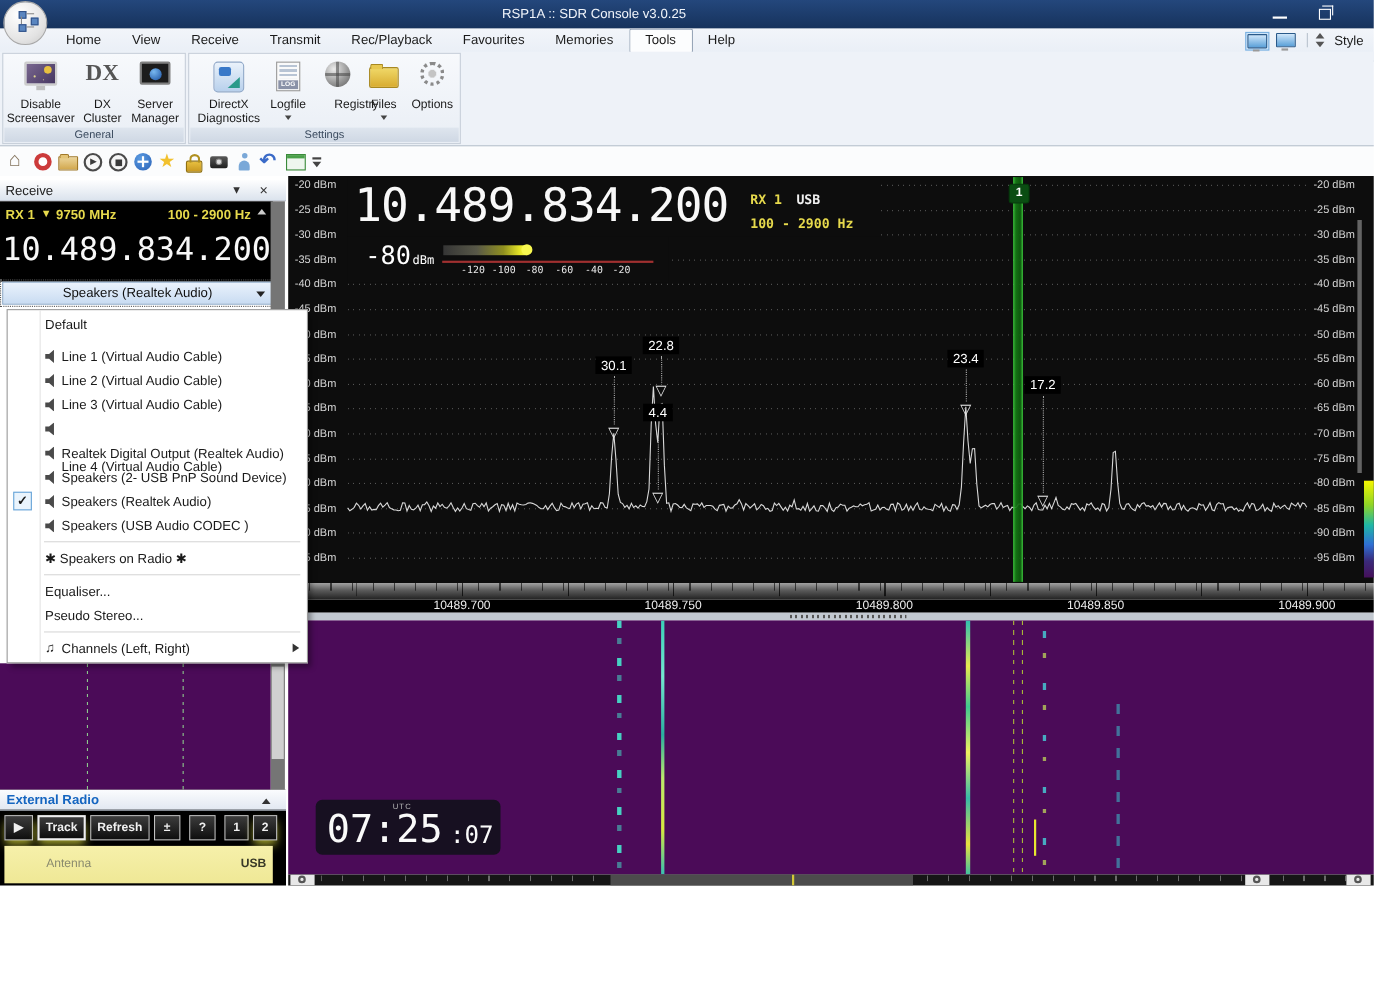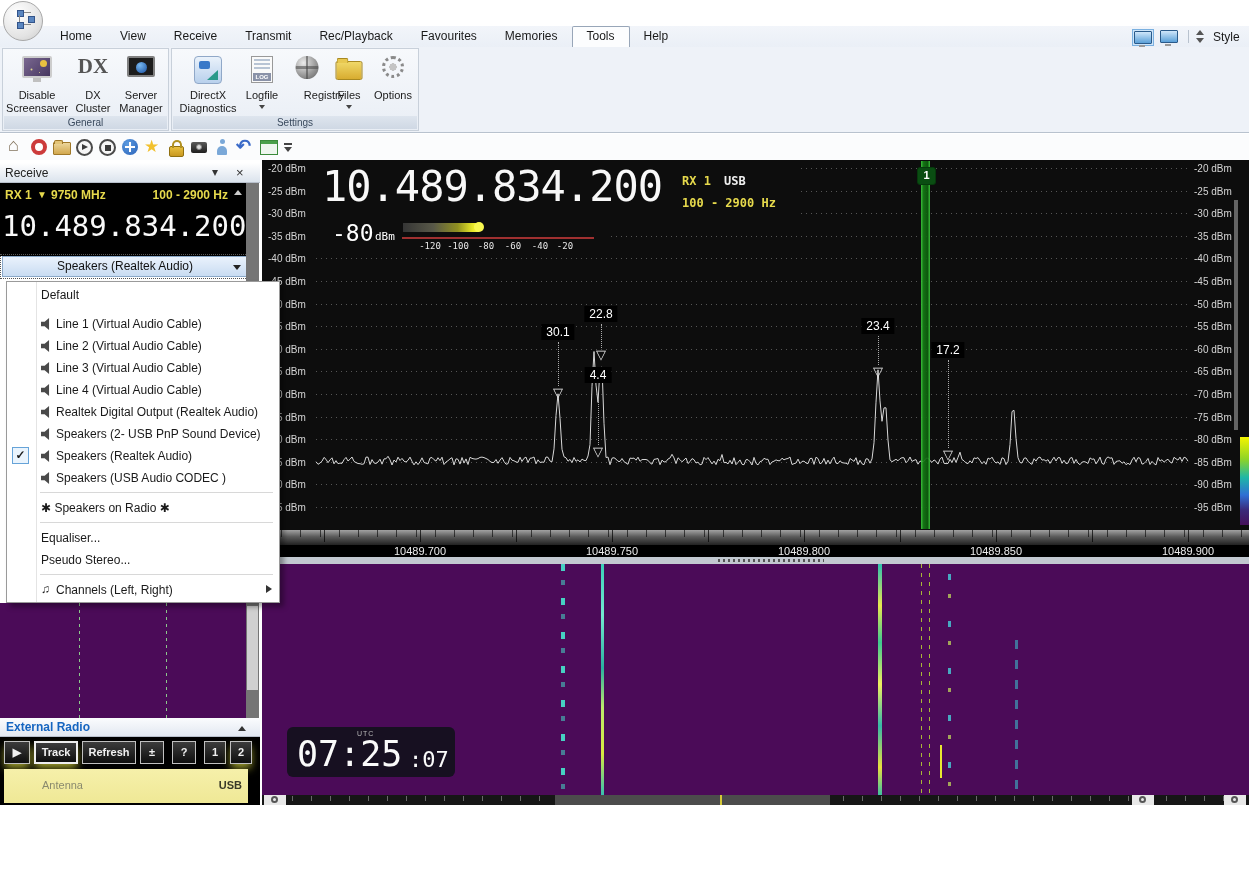--- a/index.html
+++ b/index.html
@@ -223,20 +223,25 @@
   #bnav .mid{position:absolute;left:293px;top:0;width:275px;height:10px;background:#4c4c4c;}
   #bnav .yline{position:absolute;left:458px;top:0;width:2px;height:10px;background:#d4c838;}
   .navbtn{position:absolute;top:0;width:22px;height:10px;background:#e8e8e8;}
   .navbtn::after{content:"";position:absolute;left:7px;top:1px;width:7px;height:7px;border-radius:50%;border:2px solid #555;box-sizing:border-box;}
 </style>
 </head>
 <body>
 
 <div id="app">
 
+  <div id="titlebar">
+    <div id="title-text">RSP1A :: SDR Console v3.0.25</div>
+    <div class="win-min"></div>
+    <div class="win-restore"></div>
+  </div>
   <div id="app-icon">
     <div class="sq" style="left:13px;top:8px"></div>
     <div class="ln" style="left:15px;top:13px;width:1px;height:7px"></div>
     <div class="sq" style="left:13px;top:20px"></div>
     <div class="ln" style="left:20px;top:10px;width:7px;height:1px"></div>
     <div class="ln" style="left:20px;top:22px;width:7px;height:1px"></div>
     <div class="sq" style="left:24px;top:14px"></div>
   </div>
 
   <div id="tabrow">
@@ -371,21 +376,21 @@
       <div class="mi" style="top: 53px; text-align: right;">
         <span class="spk"></span>
         <span class="lbl" style="left: 49px;">Line 2 (Virtual Audio Cable)</span>
       </div>
       <div class="mi" style="top: 75px;">
         <span class="spk"></span>
         <span class="lbl" style="left: 49px;">Line 3 (Virtual Audio Cable)</span>
       </div>
       <div class="mi" style="top: 97px;">
         <span class="spk"></span>
-        <span class="lbl" style="left: 49px;">Line 4 (Virtual Audio Cable)</span>
+        <span class="lbl" style="left: 49px; margin-top: 34px;">Line 4 (Virtual Audio Cable)</span>
       </div>
       <div class="mi" style="top: 119px;">
         <span class="spk"></span>
         <span class="lbl" style="left: 49px;">Realtek Digital Output (Realtek Audio)</span>
       </div>
       <div class="mi" style="top: 141px;">
         <span class="spk"></span>
         <span class="lbl" style="left: 49px;">Speakers (2- USB PnP Sound Device)</span>
       </div>
       <div class="mi" style="top: 163px;">

